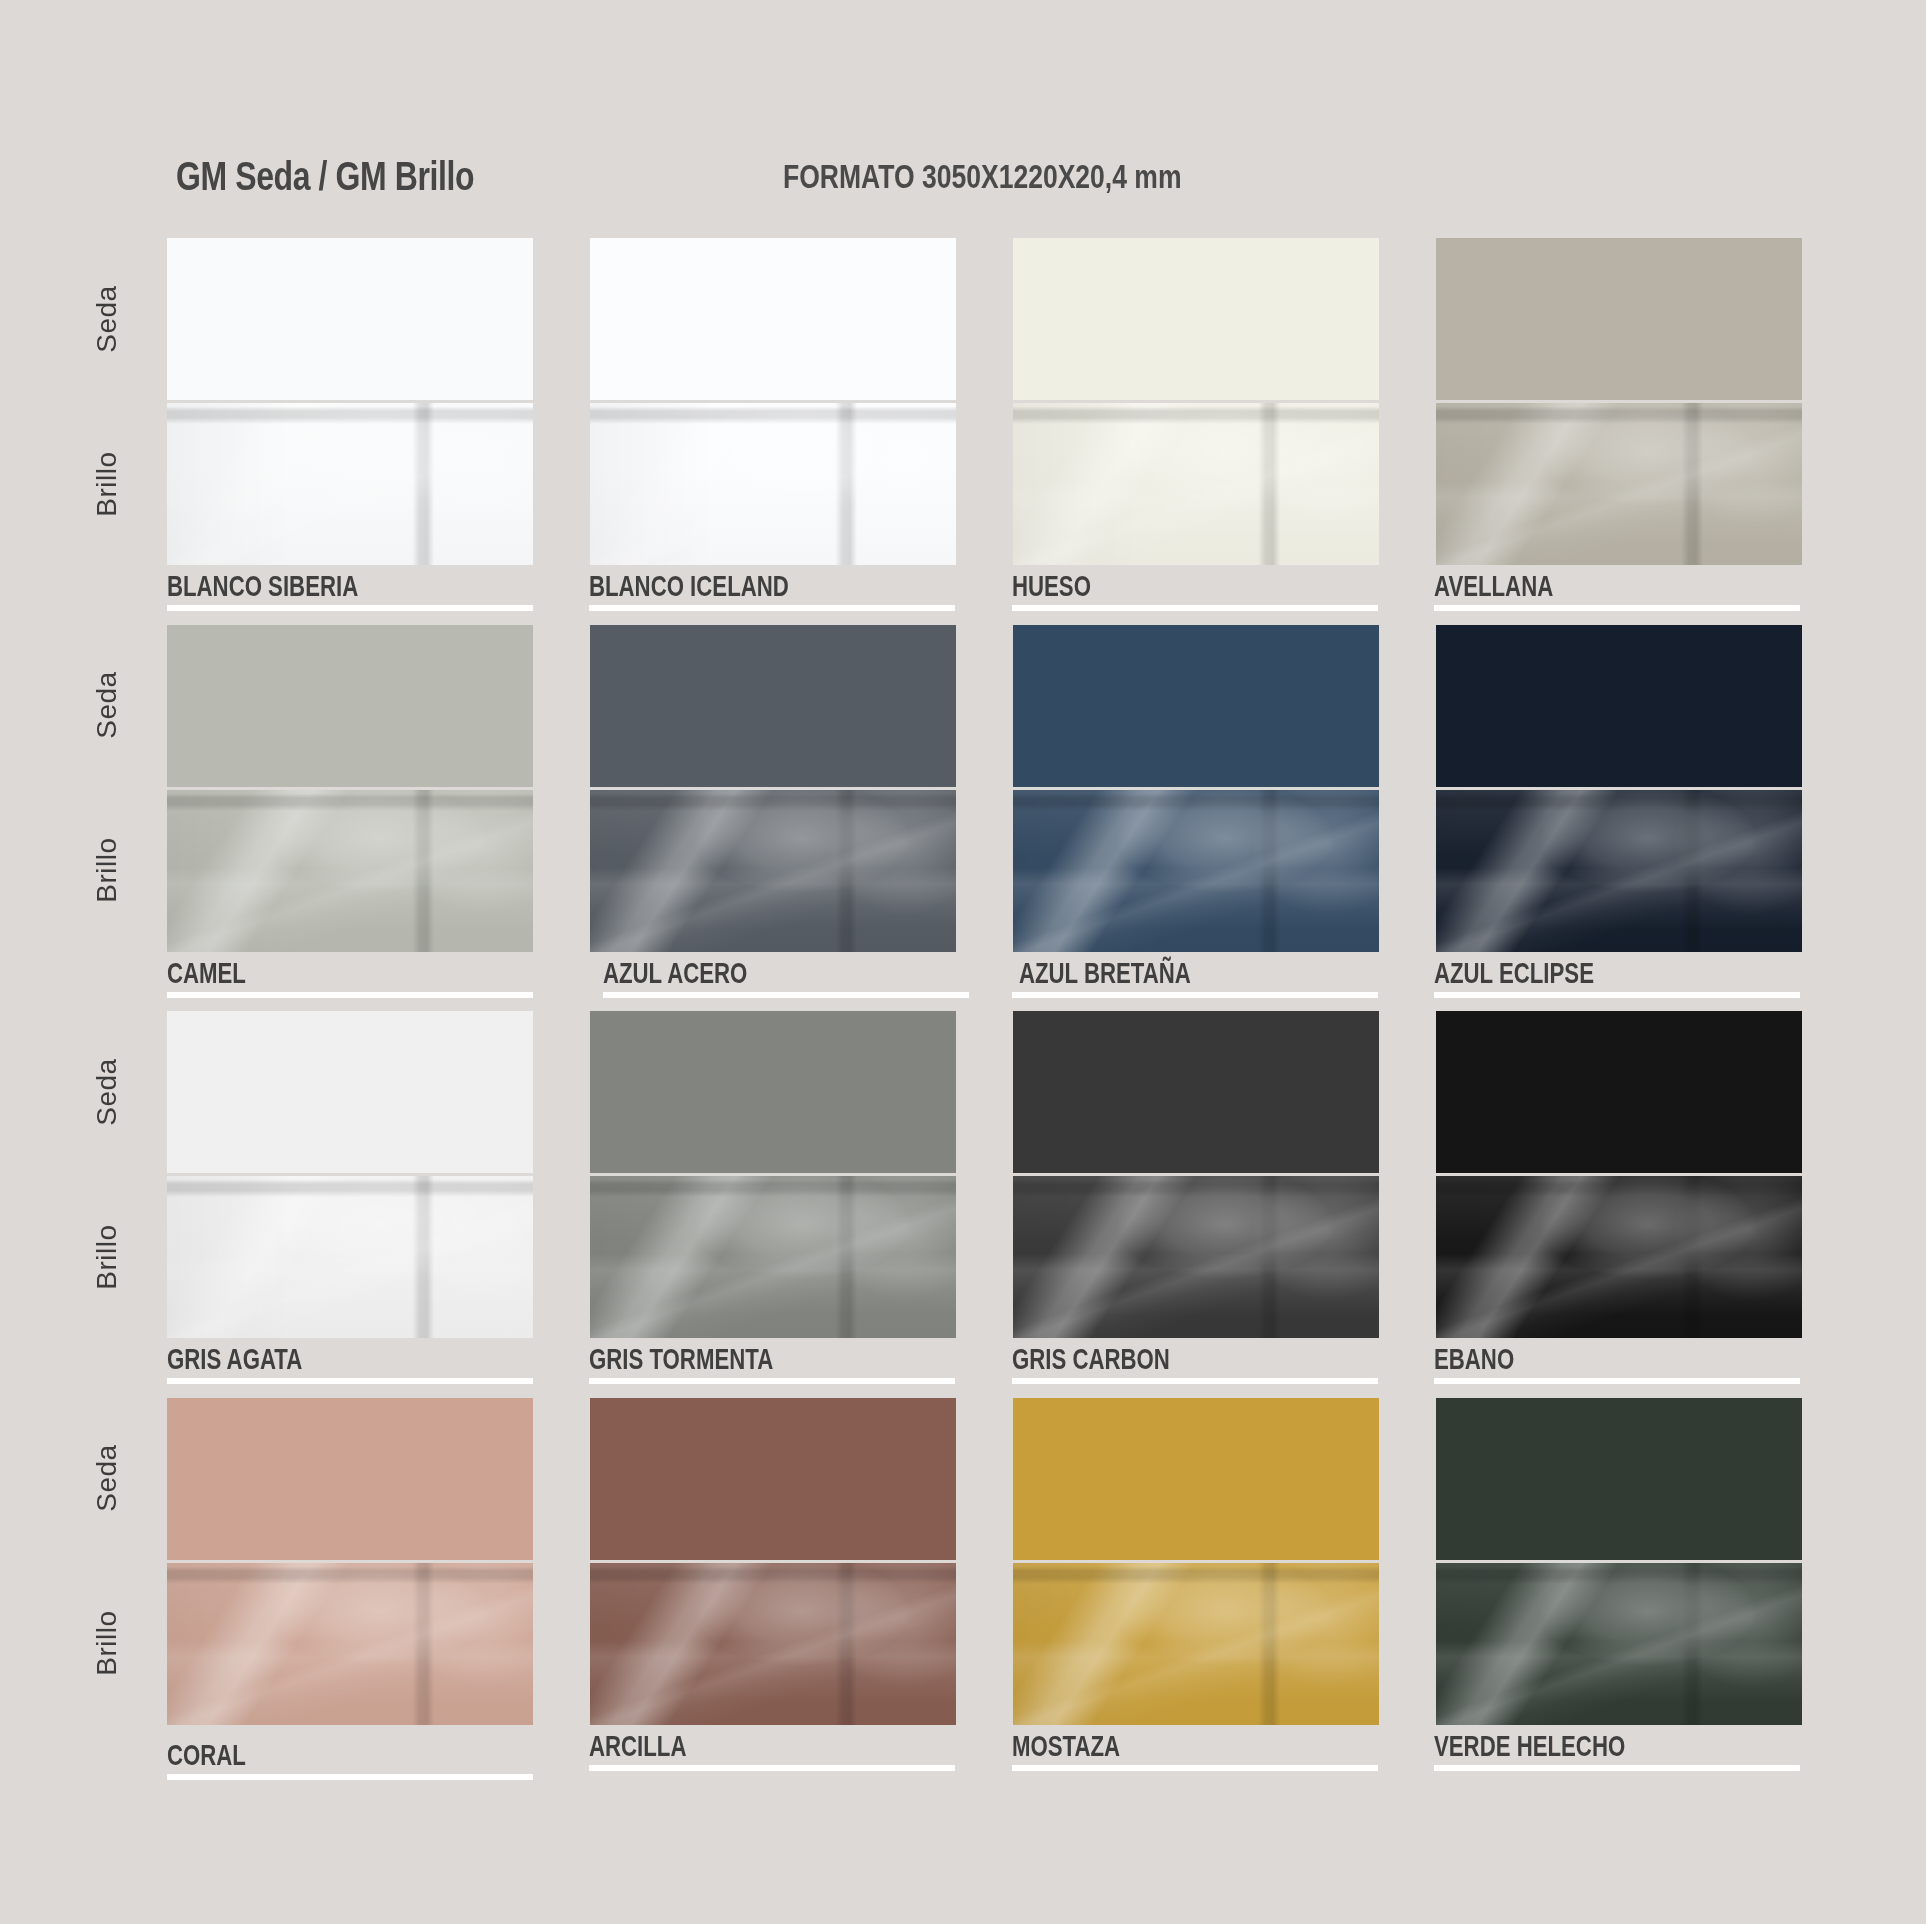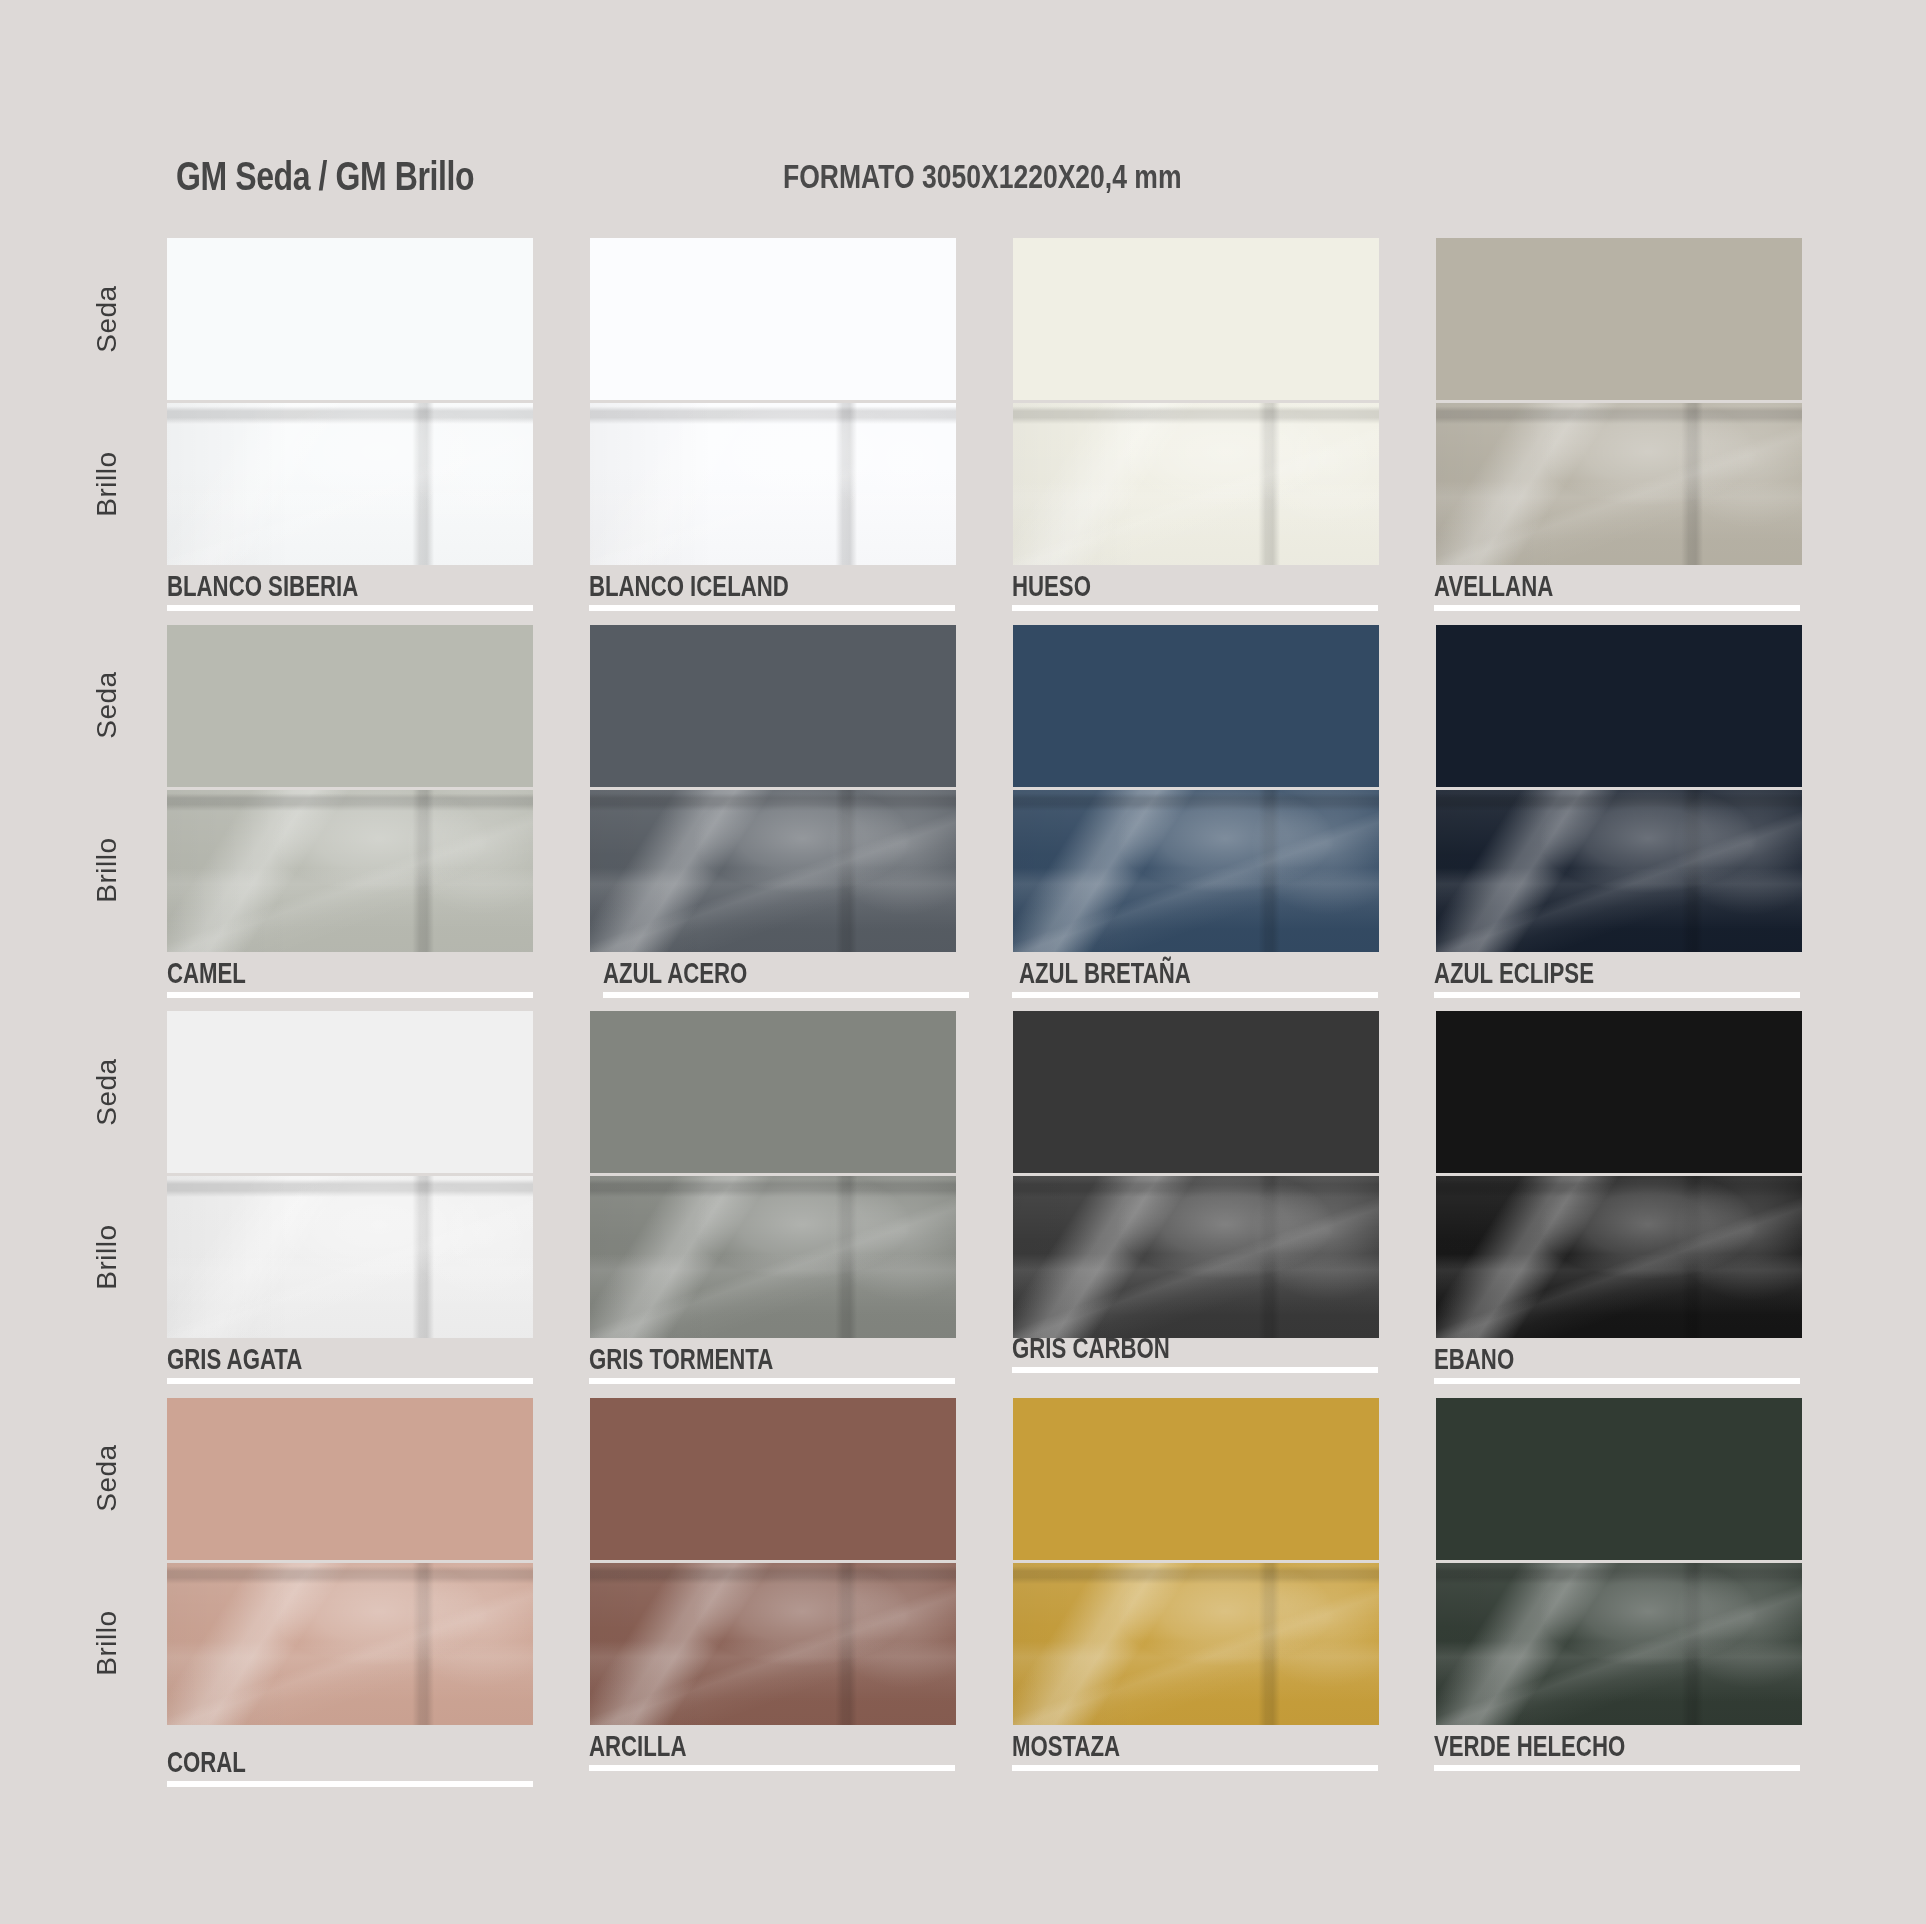--- a/index.html
+++ b/index.html
@@ -309,21 +309,21 @@
     <div class="side-label" style="left: 56px; top: 854px; width: 102px; text-align: center;">Brillo</div>
     <div class="block" style="top: 1011px;">
       <div class="label-wrap" style="top: 333px; left: 0px;">
         <span class="label-text">GRIS AGATA</span>
         <div class="label-rule"></div>
       </div>
       <div class="label-wrap" style="top: 333px; left: 422px;">
         <span class="label-text">GRIS TORMENTA</span>
         <div class="label-rule"></div>
       </div>
-      <div class="label-wrap" style="top: 322px; left: 845px;">
+      <div class="label-wrap" style="top: 333px; left: 845px;">
         <span class="label-text">GRIS CARBON</span>
         <div class="label-rule"></div>
       </div>
       <div class="label-wrap" style="top: 333px; left: 1267px;">
         <span class="label-text">EBANO</span>
         <div class="label-rule"></div>
       </div>
       <div class="row-seda" style="top: 0px; height: 162px;">
         <div class="cell" style="height: 162px;">
           <div class="swatch" title="GRIS AGATA" style="background: rgb(240, 240, 240); height: 162px;"></div>
@@ -349,21 +349,21 @@
           <div class="swatch gloss" title="GRIS CARBON" style="background: rgb(56, 56, 56); height: 162px;"></div>
         </div>
         <div class="cell" style="height: 162px;">
           <div class="swatch gloss" title="EBANO" style="background: rgb(21, 21, 21); height: 162px;"></div>
         </div>
       </div>
     </div>
     <div class="side-label" style="left: 56px; top: 1076px; width: 102px; text-align: center;">Seda</div>
     <div class="side-label" style="left: 56px; top: 1241px; width: 102px; text-align: center;">Brillo</div>
     <div class="block" style="top: 1398px;">
-      <div class="label-wrap" style="top: 349px; left: 0px;">
+      <div class="label-wrap" style="top: 342px; left: 0px;">
         <span class="label-text">CORAL</span>
         <div class="label-rule"></div>
       </div>
       <div class="label-wrap" style="top: 333px; left: 422px;">
         <span class="label-text">ARCILLA</span>
         <div class="label-rule"></div>
       </div>
       <div class="label-wrap" style="top: 333px; left: 845px;">
         <span class="label-text">MOSTAZA</span>
         <div class="label-rule"></div>

